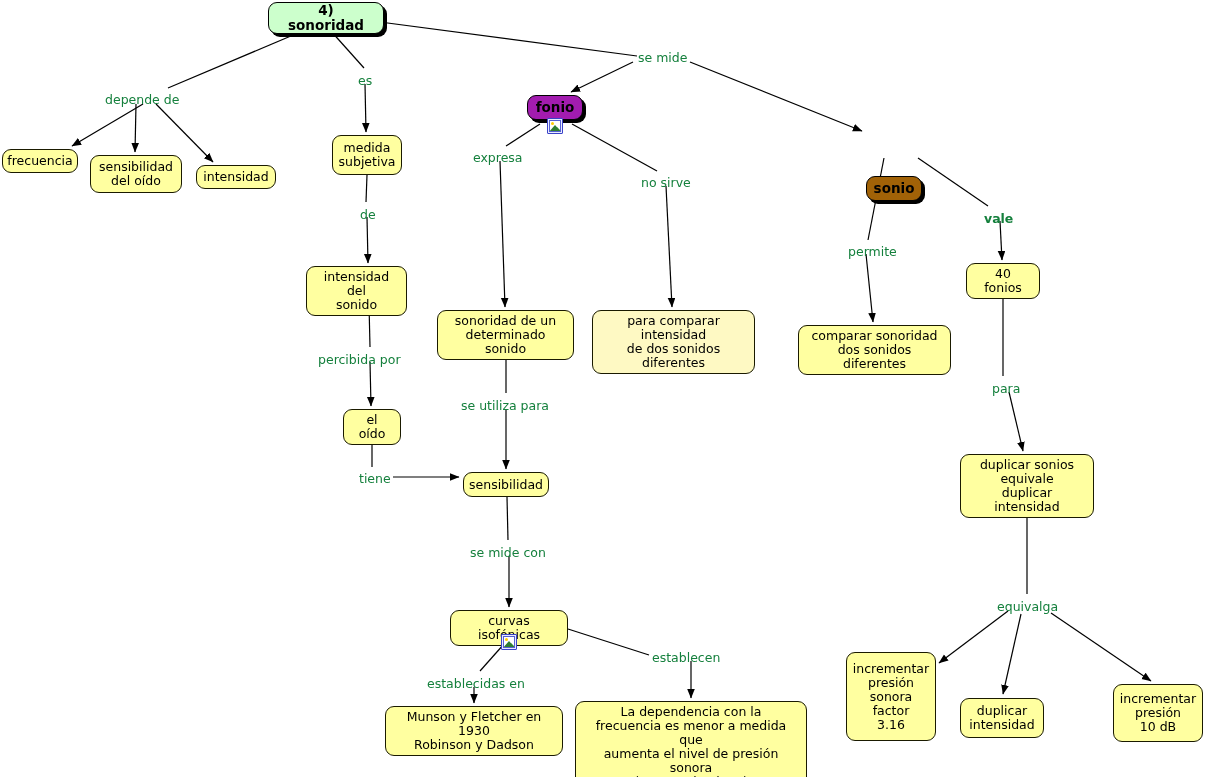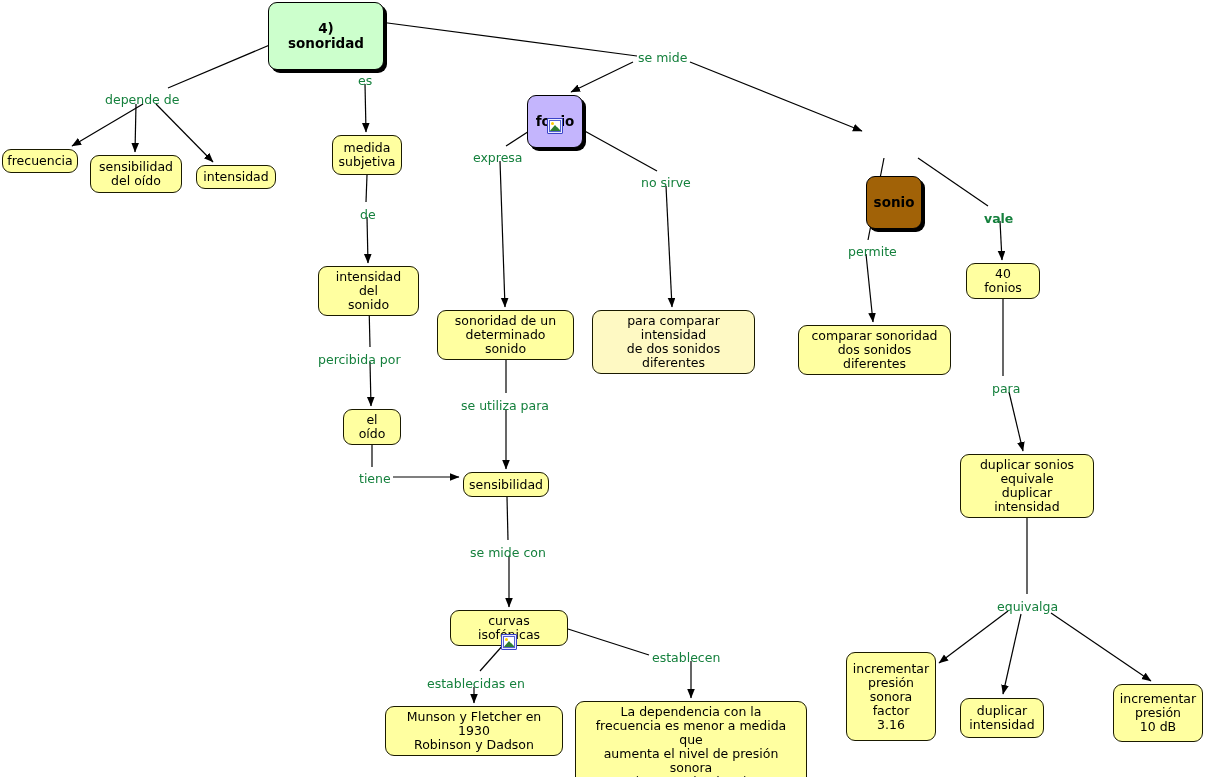--- a/index.html
+++ b/index.html
@@ -47,21 +47,21 @@
     padding: 3px 8px;
     box-shadow: none;
   }
   .node.root {
     background: #ccffcc;
     color: #000000;
     font-size: 13.5px;
     font-weight: bold;
     border: 1px solid #000000;
     border-radius: 9px;
-    padding: 18px 9px;
+    padding: 0 9px;
     box-shadow: 3px 3px 0 0 #000000;
   }
   .linklabel {
     position: absolute;
     font-size: 12.5px;
     color: #15803d;
     white-space: nowrap;
     background: transparent;
     z-index: 4;
     line-height: 1;
@@ -147,24 +147,24 @@
       </g>
   </svg>
   <div id="node-layer">
       <div class="node root" style="left: 268px; top: 2px; width: 116px; min-height: 26px; background: rgb(204, 255, 204);"><span>4) sonoridad</span></div>
       <div class="node concept" style="left: 2px; top: 149px; width: 76px; min-height: 24px; background: rgb(255, 255, 160);"><span>frecuencia</span></div>
       <div class="node concept" style="left: 90px; top: 155px; width: 92px; min-height: 38px; background: rgb(255, 255, 160);"><span>sensibilidad
 del oído</span></div>
       <div class="node concept" style="left: 196px; top: 165px; width: 80px; min-height: 24px; background: rgb(255, 255, 160);"><span>intensidad</span></div>
       <div class="node concept" style="left: 332px; top: 135px; width: 70px; min-height: 40px; background: rgb(255, 255, 160);"><span>medida
 subjetiva</span></div>
-      <div class="node concept" style="left: 318px; top: 266px; width: 101px; min-height: 38px; background: rgb(255, 255, 160);"><span>intensidad del
+      <div class="node concept" style="left: 306px; top: 266px; width: 101px; min-height: 38px; background: rgb(255, 255, 160);"><span>intensidad del
 sonido</span></div>
       <div class="node concept" style="left: 343px; top: 409px; width: 58px; min-height: 25px; background: rgb(255, 255, 160);"><span>el oído</span></div>
-      <div class="node root" style="left: 527px; top: 95px; width: 56px; min-height: 25px; background: #c4b5fd; text-align: center;"><span>fonio</span></div>
+      <div class="node root" style="left: 527px; top: 95px; width: 56px; min-height: 25px; background: #a21caf; text-align: center;"><span>fonio</span></div>
       <div class="imgbadge" style="left: 547px; top: 118px;">
         <div class="inner">
           <div class="sky"></div>
           <div class="sun"></div>
           <div class="hill2"></div>
           <div class="hill"></div>
         </div>
       </div>
       <div class="node concept" style="left: 437px; top: 310px; width: 137px; min-height: 38px; background: rgb(255, 255, 160);"><span>sonoridad de un
 determinado sonido</span></div>

